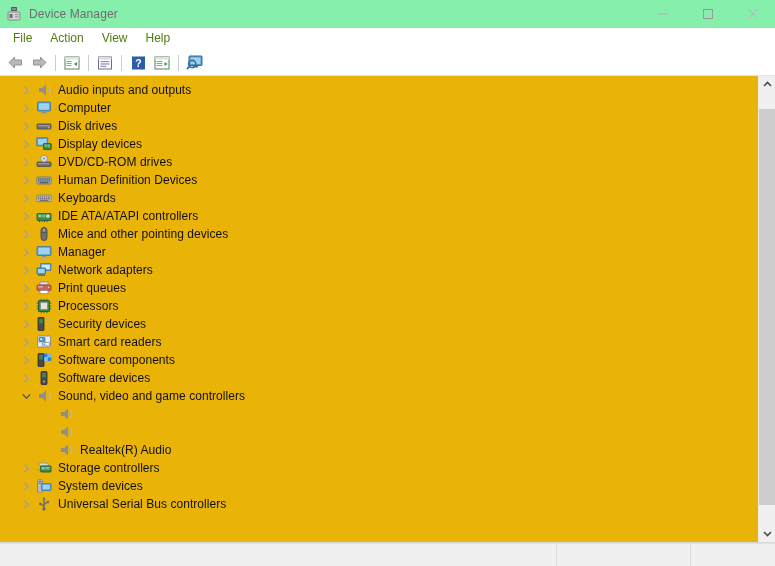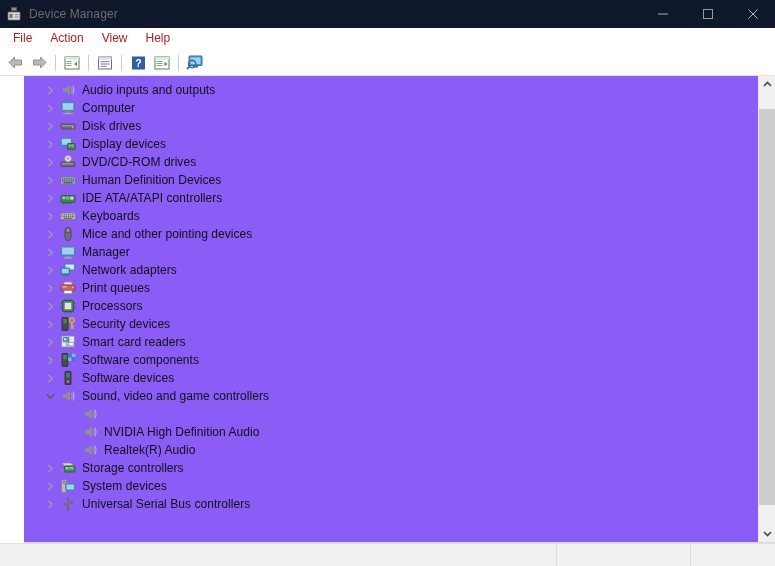--- a/index.html
+++ b/index.html
@@ -20,21 +20,21 @@
     display: flex;
     flex-direction: column;
     background: #ffffff;
     position: relative;
   }
 
   
   .titlebar {
     height: 28px;
     min-height: 28px;
-    background: #0f172a;
+    background: #86efac;
     display: flex;
     align-items: center;
     position: relative;
   }
   .title-icon {
     width: 16px;
     height: 16px;
     margin-left: 6px;
     margin-right: 7px;
     position: relative;
@@ -66,21 +66,21 @@
   .menubar {
     height: 22px;
     min-height: 22px;
     background: #ffffff;
     display: flex;
     align-items: center;
     padding-left: 4px;
   }
   .menu-item {
     font-size: 12px;
-    color: #b91c1c;
+    color: #4d7c0f;
     padding: 2px 9px 3px 9px;
     line-height: 15px;
     white-space: nowrap;
   }
 
   
   .toolbar {
     height: 26px;
     min-height: 26px;
     background: #ffffff;
@@ -104,25 +104,24 @@
     background: #cdcdcd;
     margin: 0 4px;
     flex: 0 0 auto;
   }
 
   
   .content-wrap {
     flex: 1 1 auto;
     display: flex;
     position: relative;
-    background: #8b5cf6;
+    background: #eab308;
     border-bottom: 1px solid #d8d8d8;
     box-sizing: border-box;
     overflow: hidden;
-    margin-left: 24px;
   }
   .tree {
     flex: 1 1 auto;
     padding-top: 5px;
     overflow: hidden;
     position: relative;
   }
   .row {
     height: 18px;
     display: flex;
@@ -415,41 +414,20 @@
             </svg></div>
           <div class="lbl">Human Definition Devices</div>
         </div>
         <div class="row">
           <div class="chev">
             <svg width="9" height="9" viewBox="0 0 9 9">
               <path d="M2.8 1.2 L6.2 4.5 L2.8 7.8" fill="none" stroke="#a0a0a0" stroke-width="1.3" stroke-linecap="round" stroke-linejoin="round"></path>
             </svg>
           </div>
           <div class="ico"><svg width="16" height="16" viewBox="0 0 16 16">
-              <rect x="1" y="5.5" width="14" height="7" rx="0.6" fill="#3b8a4a" stroke="#2b5f35" stroke-width="0.9"></rect>
-              <rect x="2.2" y="6.6" width="3.2" height="2.6" fill="#8fcf9c"></rect>
-              <rect x="6.2" y="6.6" width="3" height="1.1" fill="#8fcf9c"></rect>
-              <rect x="6.2" y="8.3" width="3" height="1.1" fill="#8fcf9c"></rect>
-              <rect x="10.2" y="6.6" width="3.4" height="3" fill="#d8d8d8"></rect>
-              <g fill="#2b5f35">
-                <rect x="3" y="12.5" width="1" height="1.6"></rect>
-                <rect x="5.5" y="12.5" width="1" height="1.6"></rect>
-                <rect x="8" y="12.5" width="1" height="1.6"></rect>
-                <rect x="10.5" y="12.5" width="1" height="1.6"></rect>
-              </g>
-            </svg></div>
-          <div class="lbl">IDE ATA/ATAPI controllers</div>
-        </div>
-        <div class="row">
-          <div class="chev">
-            <svg width="9" height="9" viewBox="0 0 9 9">
-              <path d="M2.8 1.2 L6.2 4.5 L2.8 7.8" fill="none" stroke="#a0a0a0" stroke-width="1.3" stroke-linecap="round" stroke-linejoin="round"></path>
-            </svg>
-          </div>
-          <div class="ico"><svg width="16" height="16" viewBox="0 0 16 16">
               <rect x="0.8" y="5" width="14.4" height="6.6" rx="0.9" fill="#c9c9c9" stroke="#7d7d7d" stroke-width="0.9"></rect>
               <g fill="#6b6b6b">
                 <rect x="2" y="6.2" width="1.4" height="1.3"></rect>
                 <rect x="4" y="6.2" width="1.4" height="1.3"></rect>
                 <rect x="6" y="6.2" width="1.4" height="1.3"></rect>
                 <rect x="8" y="6.2" width="1.4" height="1.3"></rect>
                 <rect x="10" y="6.2" width="1.4" height="1.3"></rect>
                 <rect x="12" y="6.2" width="1.8" height="1.3"></rect>
                 <rect x="2" y="8" width="1.4" height="1.3"></rect>
                 <rect x="4" y="8" width="1.4" height="1.3"></rect>
@@ -462,20 +440,41 @@
             </svg></div>
           <div class="lbl">Keyboards</div>
         </div>
         <div class="row">
           <div class="chev">
             <svg width="9" height="9" viewBox="0 0 9 9">
               <path d="M2.8 1.2 L6.2 4.5 L2.8 7.8" fill="none" stroke="#a0a0a0" stroke-width="1.3" stroke-linecap="round" stroke-linejoin="round"></path>
             </svg>
           </div>
           <div class="ico"><svg width="16" height="16" viewBox="0 0 16 16">
+              <rect x="1" y="5.5" width="14" height="7" rx="0.6" fill="#3b8a4a" stroke="#2b5f35" stroke-width="0.9"></rect>
+              <rect x="2.2" y="6.6" width="3.2" height="2.6" fill="#8fcf9c"></rect>
+              <rect x="6.2" y="6.6" width="3" height="1.1" fill="#8fcf9c"></rect>
+              <rect x="6.2" y="8.3" width="3" height="1.1" fill="#8fcf9c"></rect>
+              <rect x="10.2" y="6.6" width="3.4" height="3" fill="#d8d8d8"></rect>
+              <g fill="#2b5f35">
+                <rect x="3" y="12.5" width="1" height="1.6"></rect>
+                <rect x="5.5" y="12.5" width="1" height="1.6"></rect>
+                <rect x="8" y="12.5" width="1" height="1.6"></rect>
+                <rect x="10.5" y="12.5" width="1" height="1.6"></rect>
+              </g>
+            </svg></div>
+          <div class="lbl">IDE ATA/ATAPI controllers</div>
+        </div>
+        <div class="row">
+          <div class="chev">
+            <svg width="9" height="9" viewBox="0 0 9 9">
+              <path d="M2.8 1.2 L6.2 4.5 L2.8 7.8" fill="none" stroke="#a0a0a0" stroke-width="1.3" stroke-linecap="round" stroke-linejoin="round"></path>
+            </svg>
+          </div>
+          <div class="ico"><svg width="16" height="16" viewBox="0 0 16 16">
               <rect x="5" y="1.5" width="6" height="13" rx="3" fill="#6f6f6f" stroke="#4a4a4a" stroke-width="0.9"></rect>
               <rect x="7.6" y="3" width="0.9" height="2.8" rx="0.4" fill="#d9d9d9"></rect>
               <line x1="5.2" y1="6.4" x2="10.8" y2="6.4" stroke="#4a4a4a" stroke-width="0.7"></line>
             </svg></div>
           <div class="lbl">Mice and other pointing devices</div>
         </div>
         <div class="row">
           <div class="chev">
             <svg width="9" height="9" viewBox="0 0 9 9">
               <path d="M2.8 1.2 L6.2 4.5 L2.8 7.8" fill="none" stroke="#a0a0a0" stroke-width="1.3" stroke-linecap="round" stroke-linejoin="round"></path>
@@ -634,21 +633,20 @@
           <div class="chev hidden">
             <svg width="9" height="9" viewBox="0 0 9 9">
               <path d="M2.8 1.2 L6.2 4.5 L2.8 7.8" fill="none" stroke="#a0a0a0" stroke-width="1.3" stroke-linecap="round" stroke-linejoin="round"></path>
             </svg>
           </div>
           <div class="ico"><svg width="16" height="16" viewBox="0 0 16 16">
               <path d="M3 6 L6 6 L10 2.5 L10 13.5 L6 10 L3 10 Z" fill="#8f8f8f"></path>
               <path d="M11.5 5 Q13 8 11.5 11" fill="none" stroke="#a8a8a8" stroke-width="1"></path>
               <path d="M13 3.5 Q15.2 8 13 12.5" fill="none" stroke="#bcbcbc" stroke-width="1"></path>
             </svg></div>
-          <div class="lbl">NVIDIA High Definition Audio</div>
         </div>
         <div class="row child">
           <div class="chev hidden">
             <svg width="9" height="9" viewBox="0 0 9 9">
               <path d="M2.8 1.2 L6.2 4.5 L2.8 7.8" fill="none" stroke="#a0a0a0" stroke-width="1.3" stroke-linecap="round" stroke-linejoin="round"></path>
             </svg>
           </div>
           <div class="ico"><svg width="16" height="16" viewBox="0 0 16 16">
               <path d="M3 6 L6 6 L10 2.5 L10 13.5 L6 10 L3 10 Z" fill="#8f8f8f"></path>
               <path d="M11.5 5 Q13 8 11.5 11" fill="none" stroke="#a8a8a8" stroke-width="1"></path>

